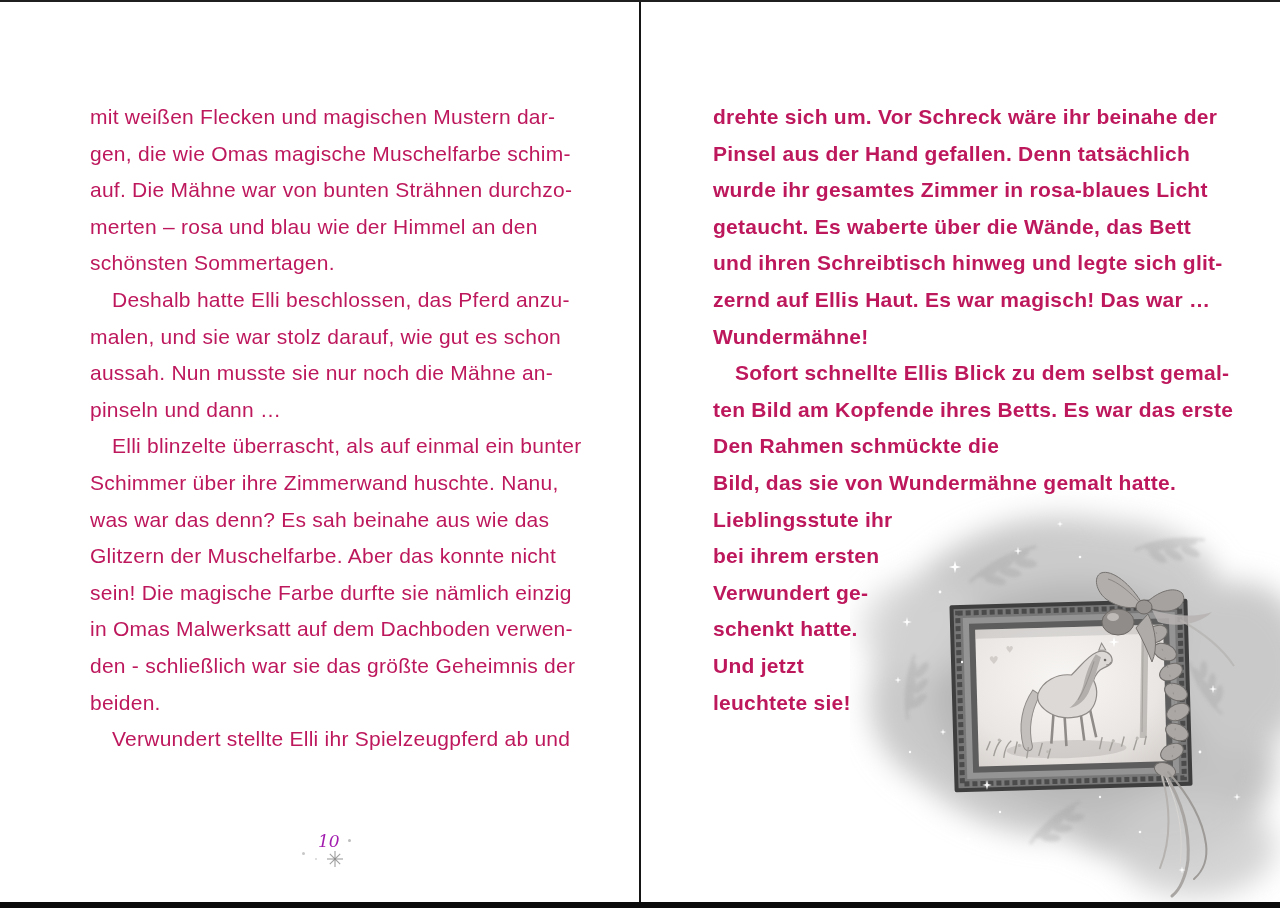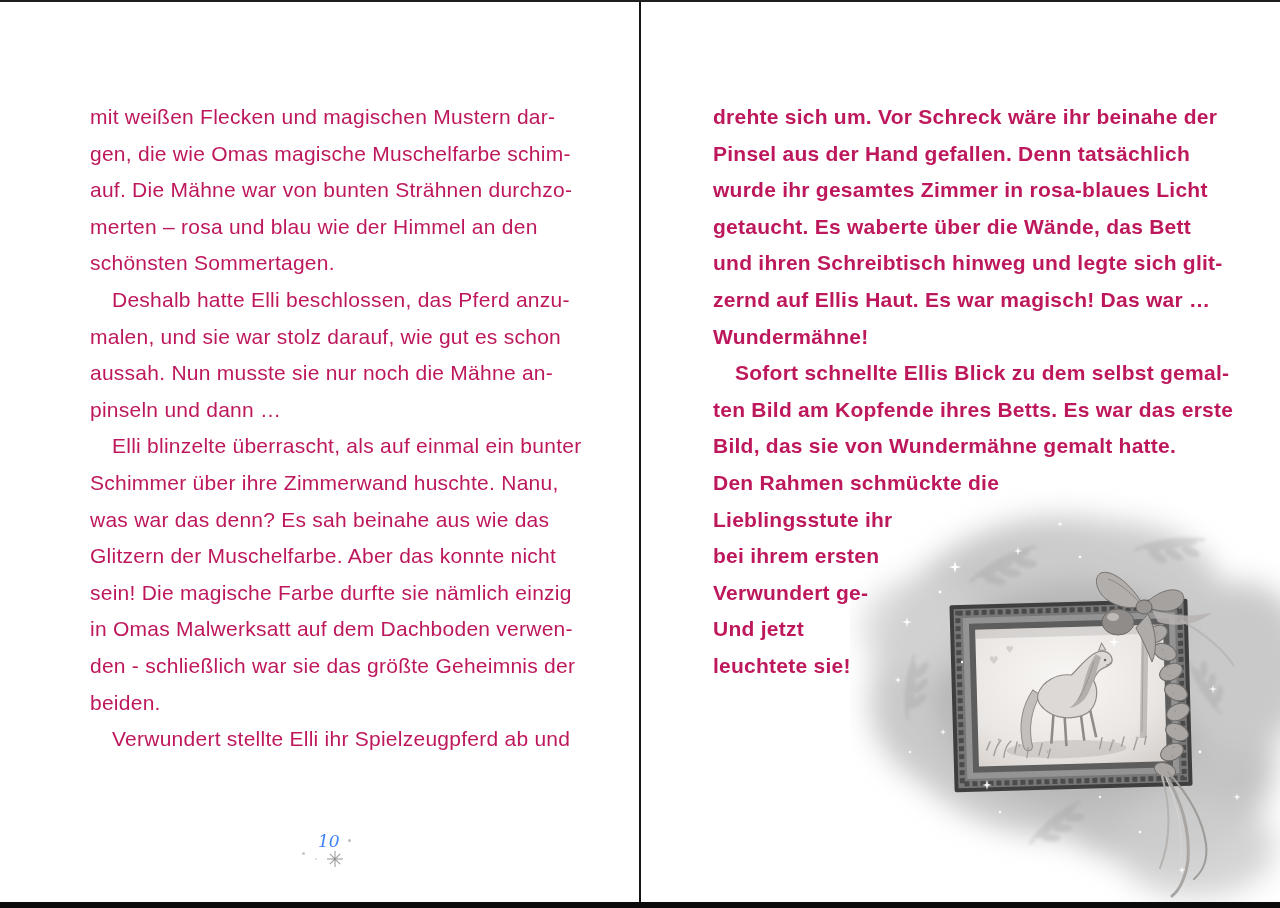--- a/index.html
+++ b/index.html
@@ -20,21 +20,21 @@
   }
   .tb-left{left:90px;width:500px;}
   .tb-right{left:713px;width:500px;font-weight:bold;}
   .ln{white-space:pre;height:36.6px;}
   .ind{padding-left:22px;}
 
   .pagenum-wrap{position:absolute;left:300px;top:831px;width:80px;height:48px;z-index:10;}
   .pagenum{
     position:absolute;left:18px;top:0;
     font-family:"DejaVu Serif", serif;font-style:italic;
-    font-size:17px;color:#3b82f6;
+    font-size:17px;color:#a21caf;
   }
   .pn-star{position:absolute;left:26px;top:19px;}
   .pdot{position:absolute;border-radius:50%;}
   .pdot1{left:2px;top:21px;width:3px;height:3px;background:#c7c7c7;}
   .pdot2{left:48px;top:8px;width:3px;height:3px;background:#bdbdbd;}
   .pdot3{left:15px;top:27px;width:2px;height:2px;background:#d4d4d4;}
 
   .illustration{position:absolute;left:850px;top:452px;width:430px;height:456px;z-index:5;}
 </style>
 </head>
@@ -85,25 +85,26 @@
     <div class="textblock tb-right">
       <div class="ln">drehte sich um. Vor Schreck wäre ihr beinahe der</div>
       <div class="ln">Pinsel aus der Hand gefallen. Denn tatsächlich</div>
       <div class="ln">wurde ihr gesamtes Zimmer in rosa-blaues Licht</div>
       <div class="ln">getaucht. Es waberte über die Wände, das Bett</div>
       <div class="ln">und ihren Schreibtisch hinweg und legte sich glit-</div>
       <div class="ln">zernd auf Ellis Haut. Es war magisch! Das war …</div>
       <div class="ln">Wundermähne!</div>
       <div class="ln ind">Sofort schnellte Ellis Blick zu dem selbst gemal-</div>
       <div class="ln">ten Bild am Kopfende ihres Betts. Es war das erste</div>
+      <div class="ln">Den Rahmen schmückte die</div>
       <div class="ln">Bild, das sie von Wundermähne gemalt hatte.</div>
-      <div class="ln">Den Rahmen schmückte die</div>
       <div class="ln">Lieblingsstute ihr</div>
       <div class="ln">bei ihrem ersten</div>
       <div class="ln">Verwundert ge-</div>
+      <div class="ln">schenkt hatte.</div>
       <div class="ln">Und jetzt</div>
       <div class="ln">leuchtete sie!</div>
     </div>
 
     <svg class="illustration" viewBox="0 0 430 456">
       <defs>
         <filter id="blur14" x="-40%" y="-40%" width="180%" height="180%">
             <feGaussianBlur stdDeviation="14"></feGaussianBlur>
           </filter>
         <filter id="blur2" x="-30%" y="-30%" width="160%" height="160%">

